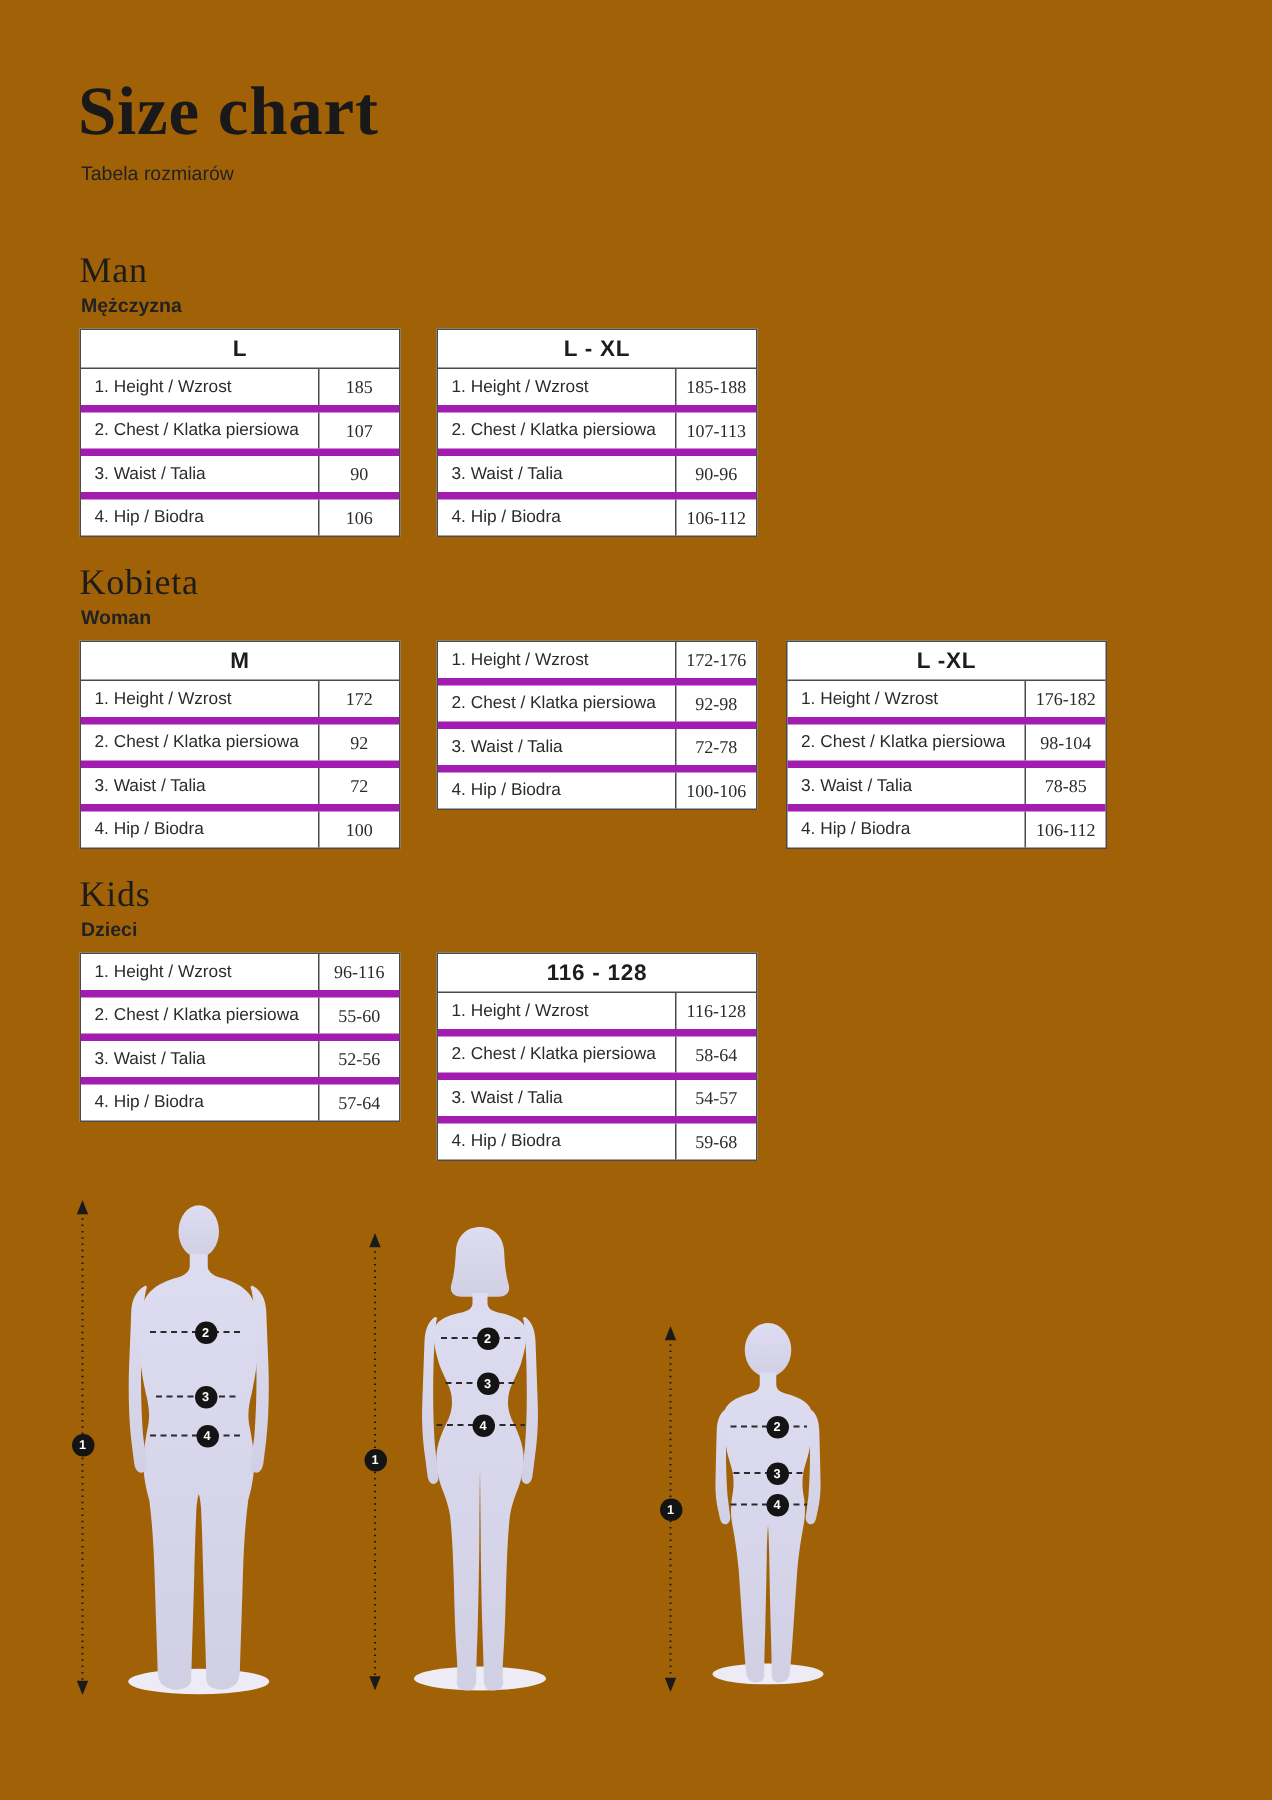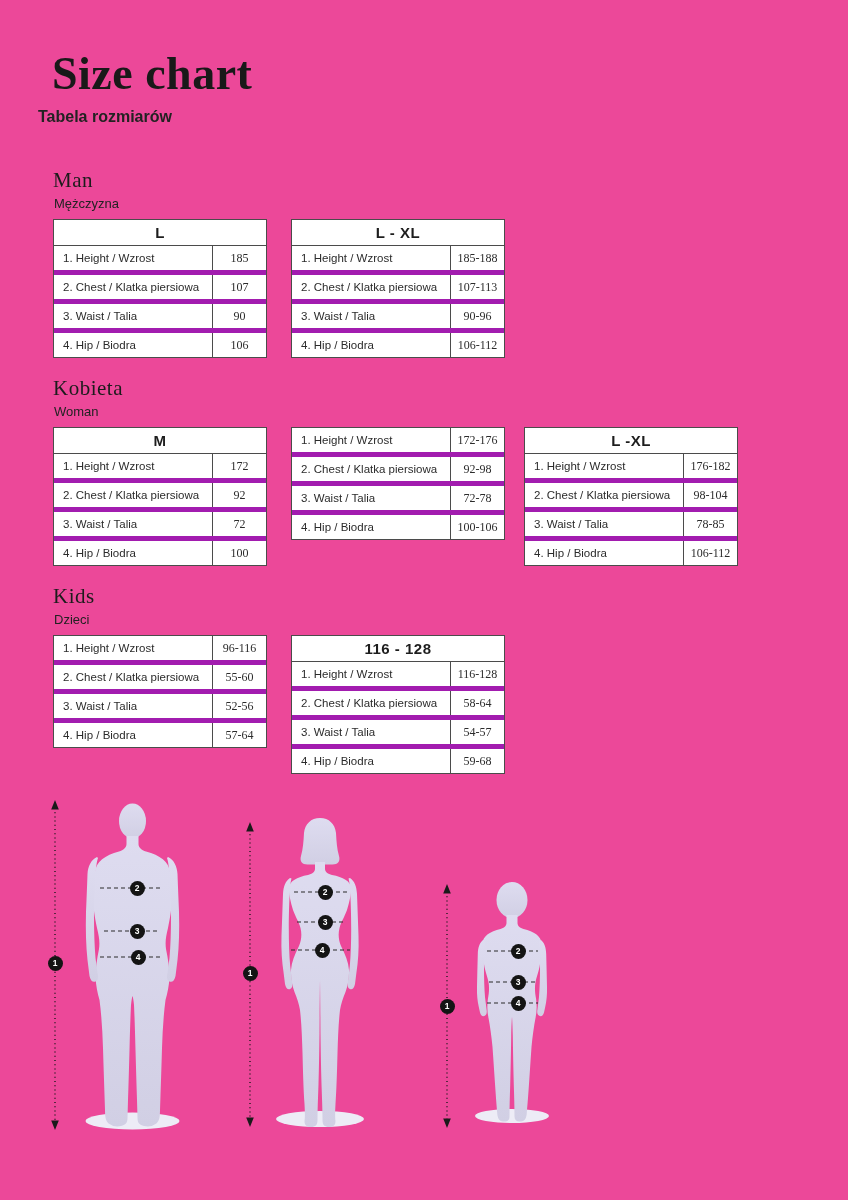--- a/index.html
+++ b/index.html
@@ -1,25 +1,25 @@
 <!DOCTYPE html>
 <html><head>
 <meta charset="utf-8">
 <style>
   html,body{margin:0;padding:0;background:#ffffff;}
-  #page{position:relative;width:848px;height:1200px;background:#ec4899;overflow:hidden;
+  #page{position:relative;width:848px;height:1200px;background:#a16207;overflow:hidden;
         font-family:"Liberation Sans",sans-serif;color:#2b2b2b;}
 
   .page-title{position:absolute;left:52px;top:50px;font-family:"Liberation Serif",serif;
               font-weight:700;font-size:46px;line-height:1.05;color:#191919;letter-spacing:.5px;}
-  .page-subtitle{position:absolute;left:38px;top:108px;font-size:16px;color:#222;font-weight:bold;}
+  .page-subtitle{position:absolute;left:54px;top:108px;font-size:13px;color:#222;}
 
   .sec-heading{position:absolute;font-family:"Liberation Serif",serif;font-weight:400;
-               font-size:21px;color:#1c1c1c;letter-spacing:.5px;}
-  .sec-sub{position:absolute;font-size:13px;color:#222;}
+               font-size:24px;color:#1c1c1c;letter-spacing:.5px;}
+  .sec-sub{position:absolute;font-size:13px;color:#222;font-weight:bold;}
 
   .size-table{position:absolute;width:214px;border:1px solid #4b4b4b;background:#fff;box-sizing:border-box;}
   .st-header{height:25px;line-height:25px;text-align:center;font-weight:bold;font-size:15px;
              color:#1d1d1d;border-bottom:1px solid #4b4b4b;letter-spacing:.5px;}
   .st-row{display:flex;height:24px;align-items:flex-end;}
   .st-row + .st-row{border-top:5px solid #a21caf;}
   .st-label{width:158px;line-height:24px;padding-left:9px;font-size:11.5px;box-sizing:border-box;
             white-space:nowrap;color:#2b2b2b;}
   .st-value{flex:1;line-height:24px;text-align:center;font-size:12px;color:#2b2b2b;
             border-left:1px solid #4b4b4b;font-family:Liberation Serif, serif;}

